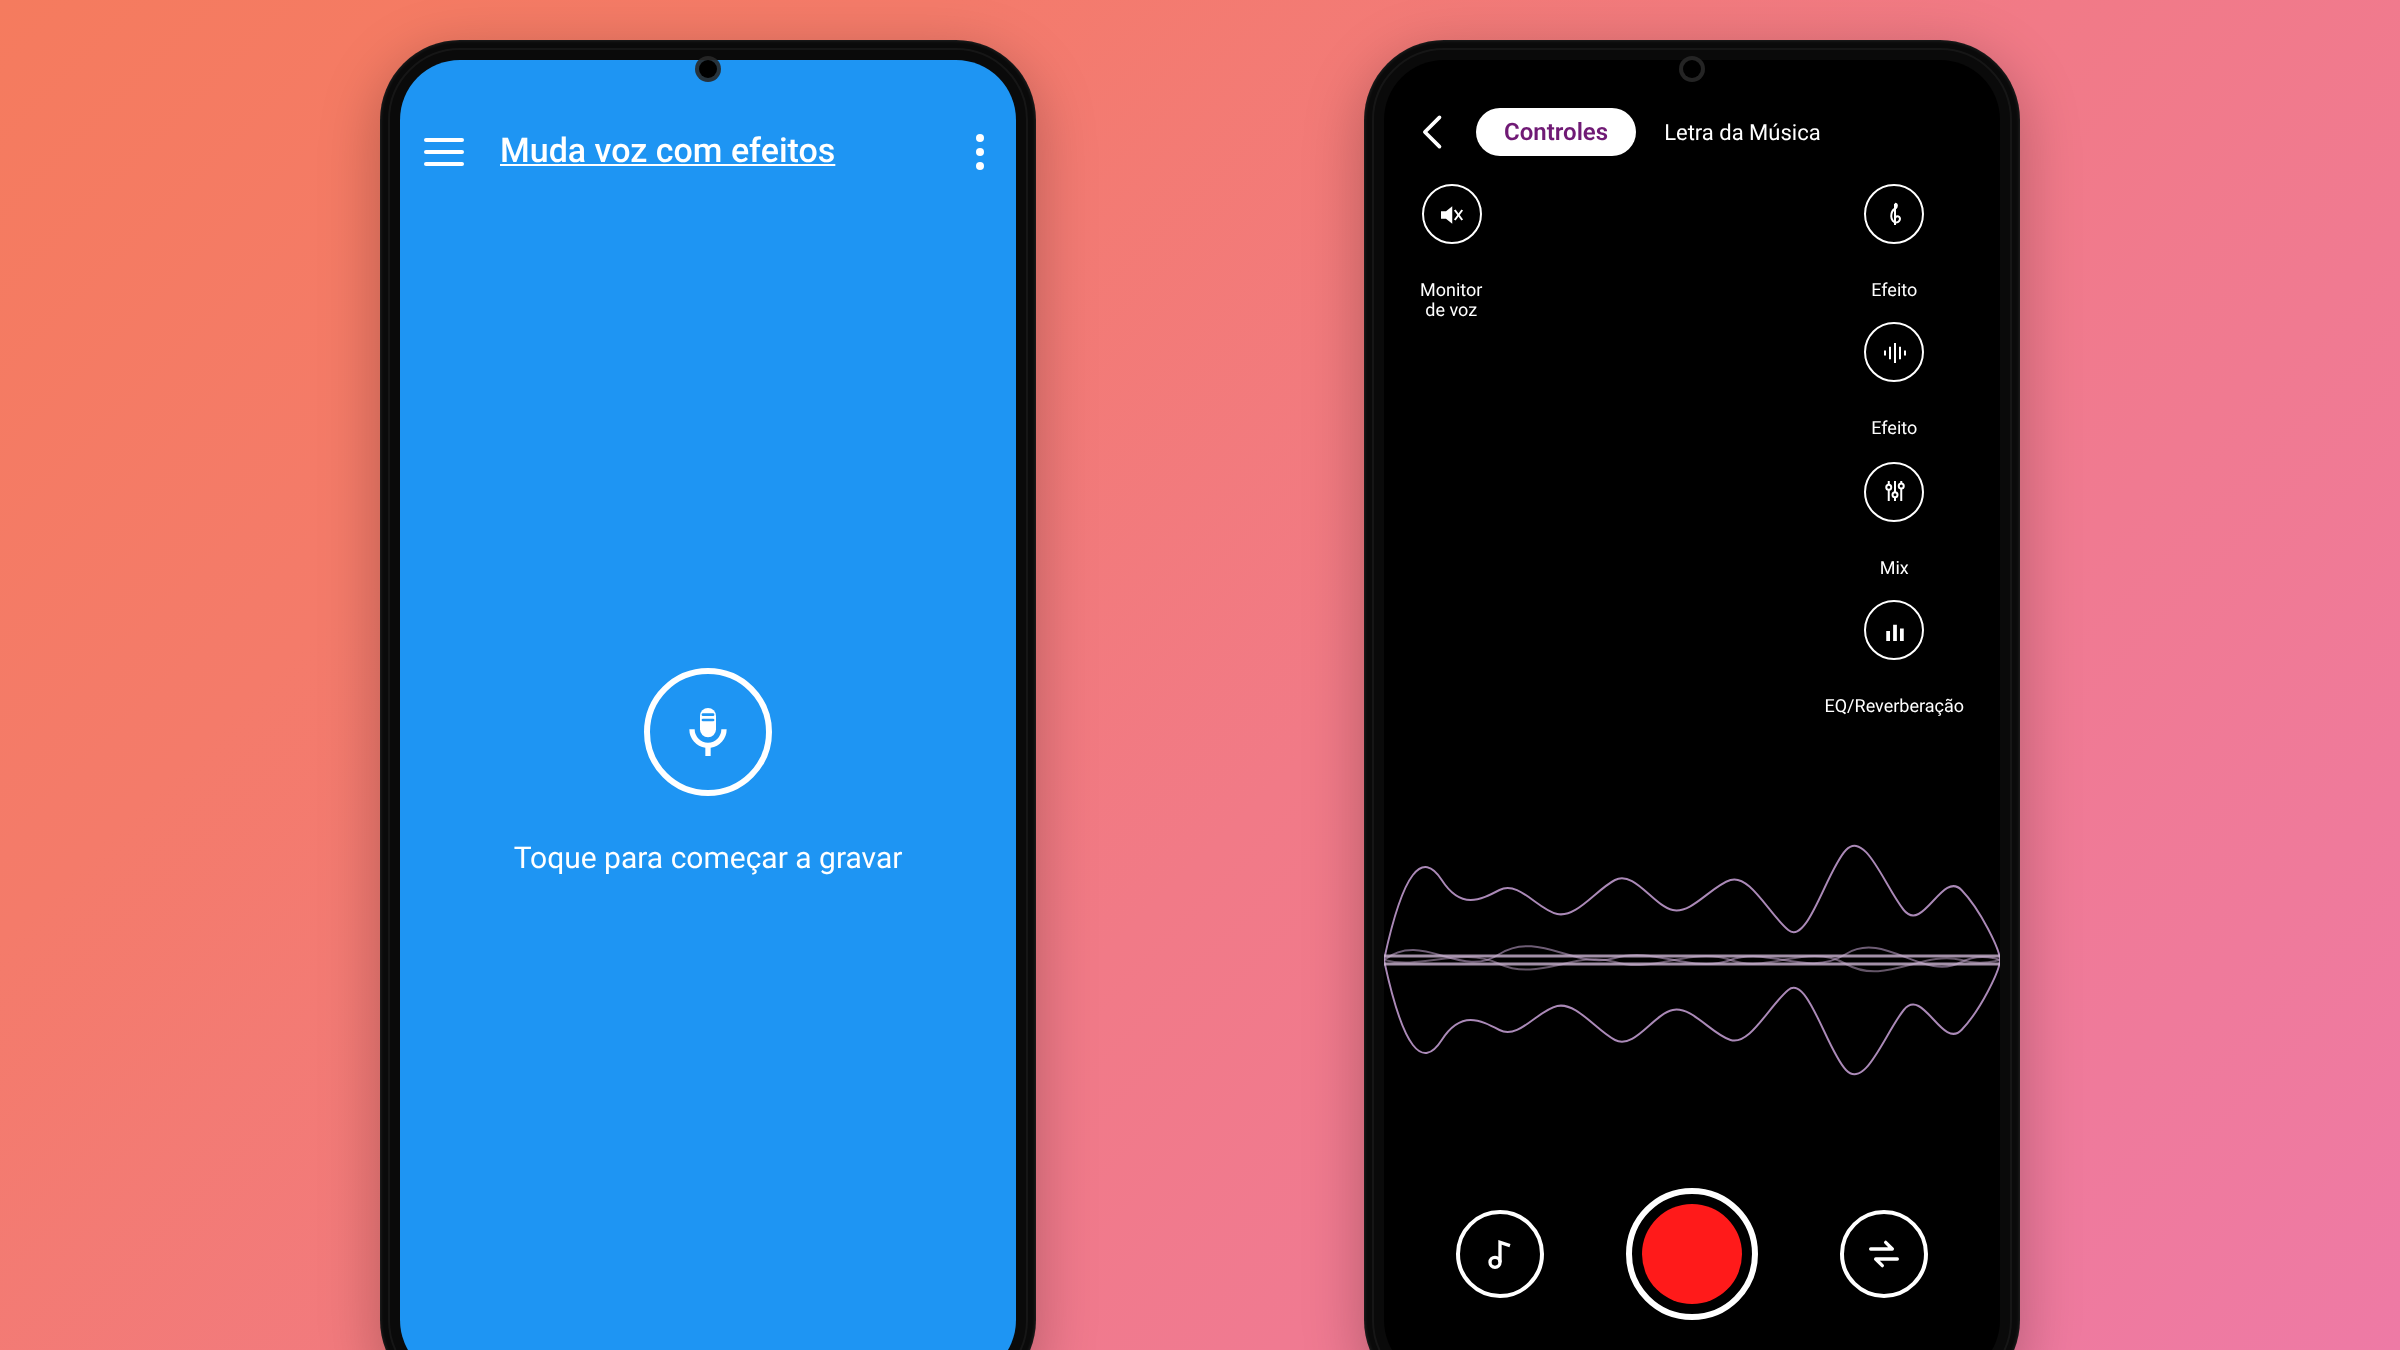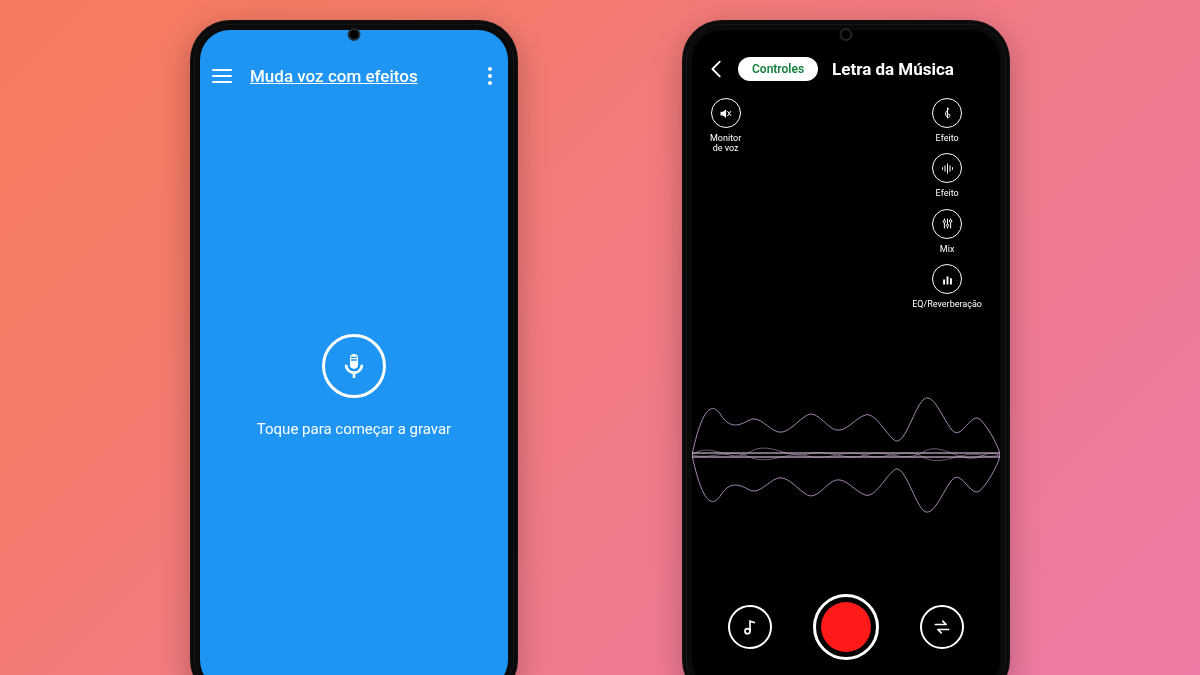--- a/index.html
+++ b/index.html
@@ -91,36 +91,36 @@
     display:flex; flex-direction:column;
   }
   .kheader{
     margin-top:24px;
     display:flex; align-items:center; gap:10px;
     padding:0 14px;
   }
   .back-arrow{ width:22px;height:22px;}
   .back-arrow svg{width:100%;height:100%;stroke:#fff;stroke-width:2;fill:none;}
   .tab-pill{
-    background:#fff;color:#15803d;
+    background:#fff;color:#701a75;
     border-radius:16px;
     padding:5px 14px;
     font-size:12px;font-weight:600;
   }
   .tab-text{
-    font-size:17px;color:#fff;font-weight:700;
+    font-size:11px;color:#fff;font-weight:400;
     padding:5px 4px;
   }
   .tool-row{
     display:flex; justify-content:space-between;
     padding:14px 18px 0 18px;
   }
   .tool-col{ display:flex; flex-direction:column; gap:10px; align-items:center;}
   .tool-btn{
-    display:flex;flex-direction:column;align-items:center;gap:5px;
+    display:flex;flex-direction:column;align-items:center;gap:19px;
   }
   .tool-circle{
     width:30px;height:30px;border:1.5px solid #fff;border-radius:50%;
     display:flex;align-items:center;justify-content:center;
   }
   .tool-circle svg{width:15px;height:15px;stroke:#fff;fill:none;stroke-width:1.6;}
   .tool-label{ font-size:9px; text-align:center; line-height:1.15; white-space:pre-line;}
   .wave-area{
     flex:1;
     display:flex;align-items:center;justify-content:center;

